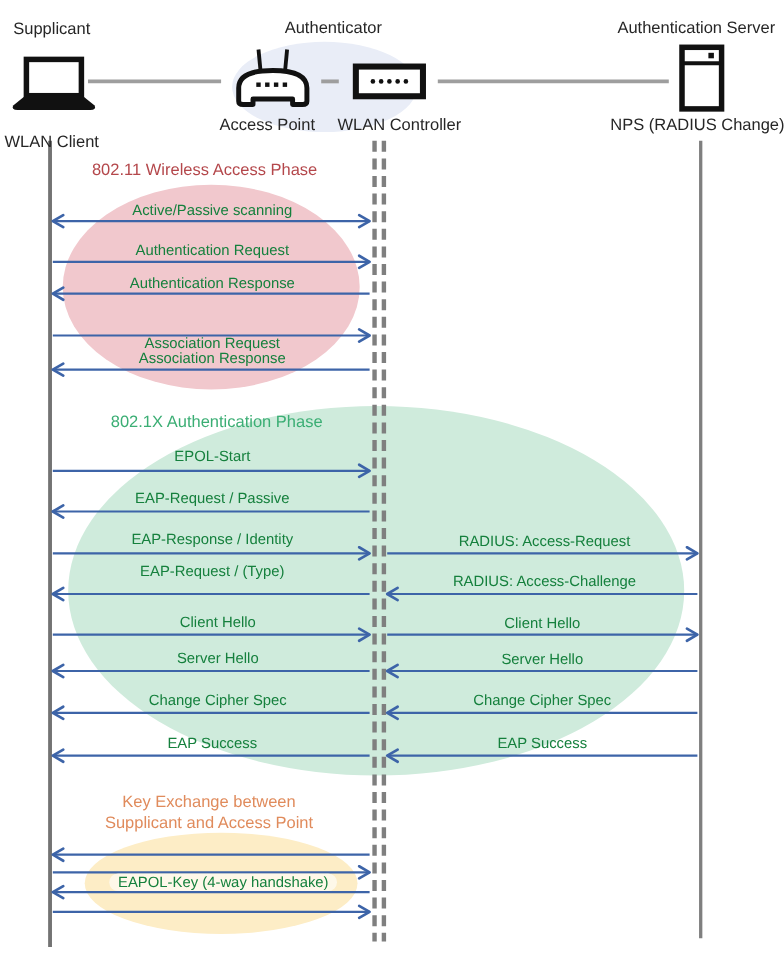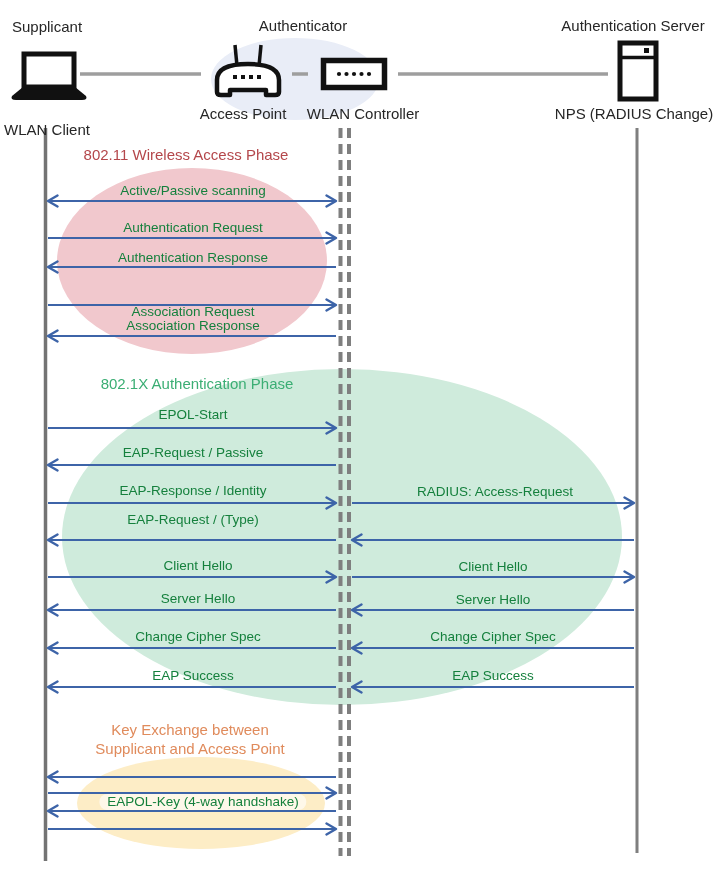--- a/index.html
+++ b/index.html
@@ -137,18 +137,19 @@
   <div class="lbl" style="left:193px;top:445px;">EAP-Request / Passive</div>
   <div class="lbl" style="left:193px;top:483px;">EAP-Response / Identity</div>
   <div class="lbl" style="left:193px;top:512px;">EAP-Request / (Type)</div>
   <div class="lbl" style="left:198px;top:558px;">Client Hello</div>
   <div class="lbl" style="left:198px;top:591px;">Server Hello</div>
   <div class="lbl" style="left:198px;top:629px;">Change Cipher Spec</div>
   <div class="lbl" style="left:193px;top:668px;">EAP Success</div>
   <div class="lbl keylabel" style="left:203px;top:794px;">EAPOL-Key (4-way handshake)</div>
 
   <div class="lbl" style="left:495px;top:484px;">RADIUS: Access-Request</div>
+  <div class="lbl" style="left:495px;top:521px;">RADIUS: Access-Challenge</div>
   <div class="lbl" style="left:493px;top:559px;">Client Hello</div>
   <div class="lbl" style="left:493px;top:592px;">Server Hello</div>
   <div class="lbl" style="left:493px;top:629px;">Change Cipher Spec</div>
   <div class="lbl" style="left:493px;top:668px;">EAP Success</div>
 
 </div>
 
 </body></html>

